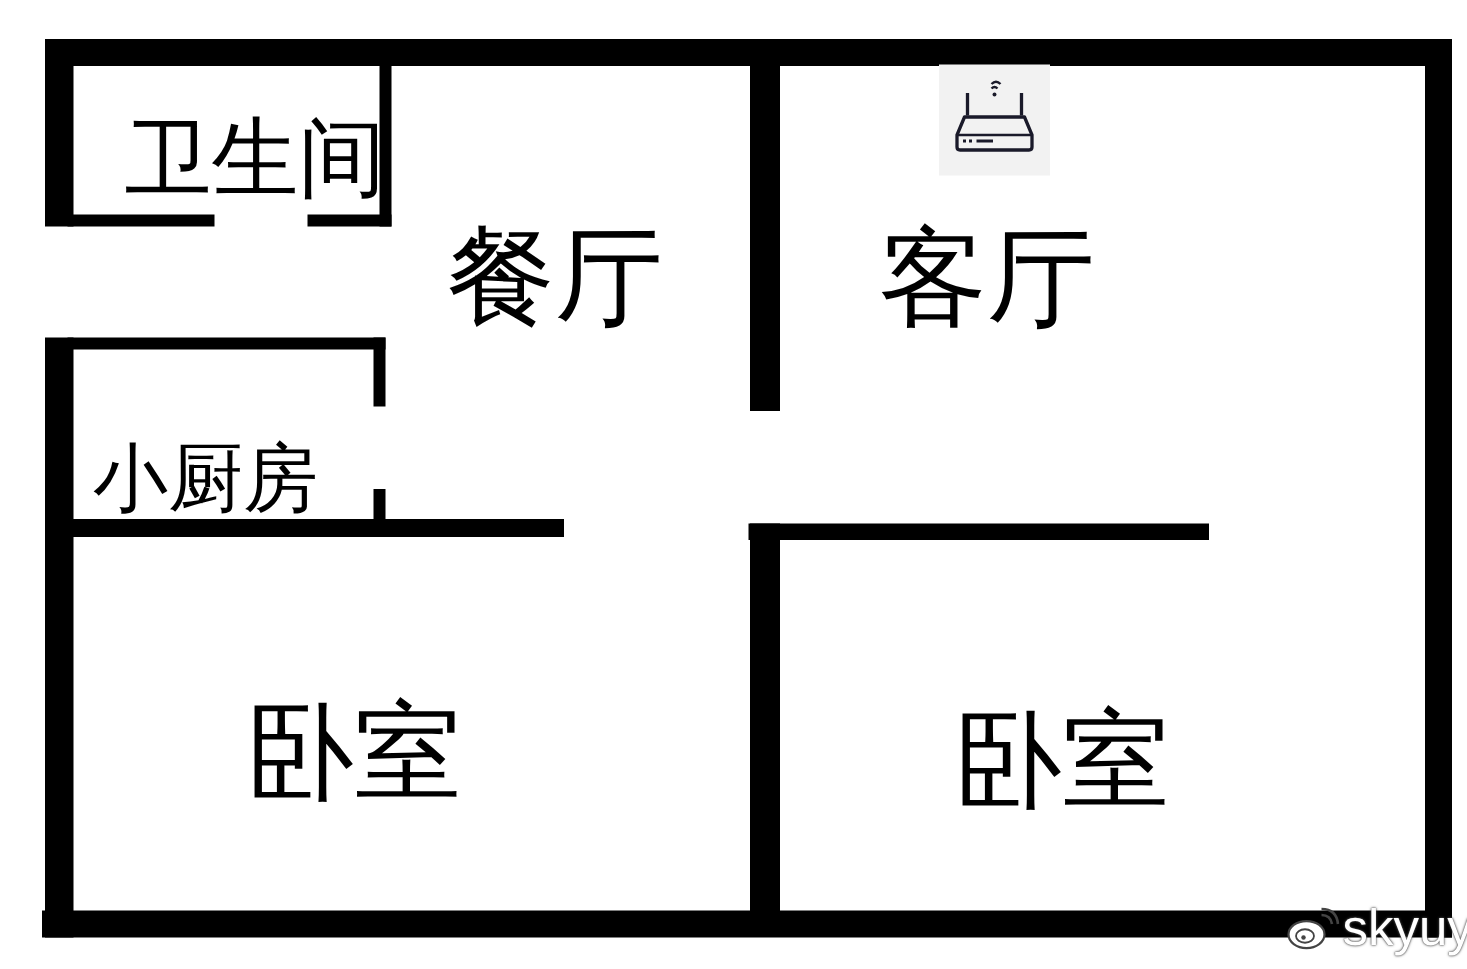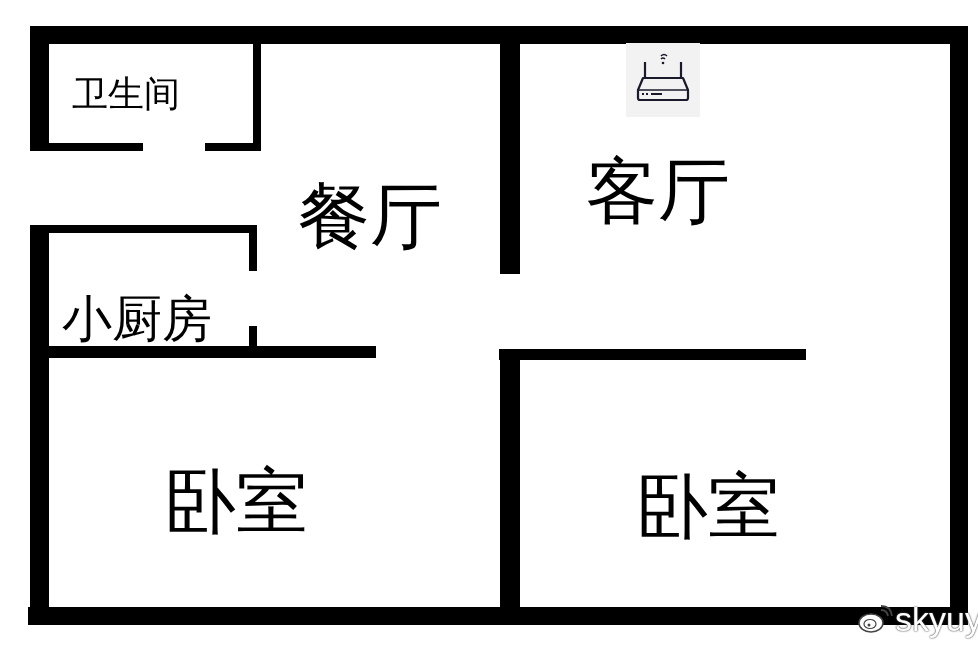--- a/index.html
+++ b/index.html
@@ -29,23 +29,23 @@
 
   <div class="wall" style="left:45px;top:225px;width:212px;height:8px;"></div>
   <div class="wall" style="left:249px;top:225px;width:8px;height:46px;"></div>
   <div class="wall" style="left:249px;top:326px;width:8px;height:24px;"></div>
   <div class="wall" style="left:45px;top:346px;width:331px;height:12px;"></div>
 
   <div class="wall" style="left:500px;top:40px;width:20px;height:234px;"></div>
   <div class="wall" style="left:499px;top:349px;width:307px;height:11px;"></div>
   <div class="wall" style="left:500px;top:349px;width:20px;height:270px;"></div>
 
-  <div class="label" style="left:72px;top:76px;font-size:36px;">卫生间</div>
-  <div class="label" style="left:298px;top:148px;font-size:72px;margin-top:32px;">餐厅</div>
-  <div class="label" style="left:586px;top:155px;font-size:72px;">客厅</div>
+  <div class="label" style="left:83px;top:76px;font-size:58px;">卫生间</div>
+  <div class="label" style="left:298px;top:148px;font-size:72px;">餐厅</div>
+  <div class="label" style="left:586px;top:155px;font-size:72px;font-family:Liberation Mono, monospace;">客厅</div>
   <div class="label" style="left:62px;top:270px;font-size:50px;margin-top:24px;">小厨房</div>
   <div class="label" style="left:164px;top:465px;font-size:72px;">卧室</div>
   <div class="label" style="left:636px;top:470px;font-size:72px;">卧室</div>
 
   <div class="router">
     <svg width="74" height="74" viewBox="0 0 74 74">
       <path d="M23 13 Q26 10 29 13" fill="none" stroke="#1a1a2a" stroke-width="1.6" transform="translate(12 0)"></path>
       <path d="M38 17 Q40 15 42 17" fill="none" stroke="#1a1a2a" stroke-width="1.6" transform="translate(-3 -1)"></path>
       <circle cx="37" cy="20" r="1.3" fill="#1a1a2a"></circle>
       <line x1="19" y1="19" x2="19" y2="34" stroke="#1a1a2a" stroke-width="2.2"></line>

